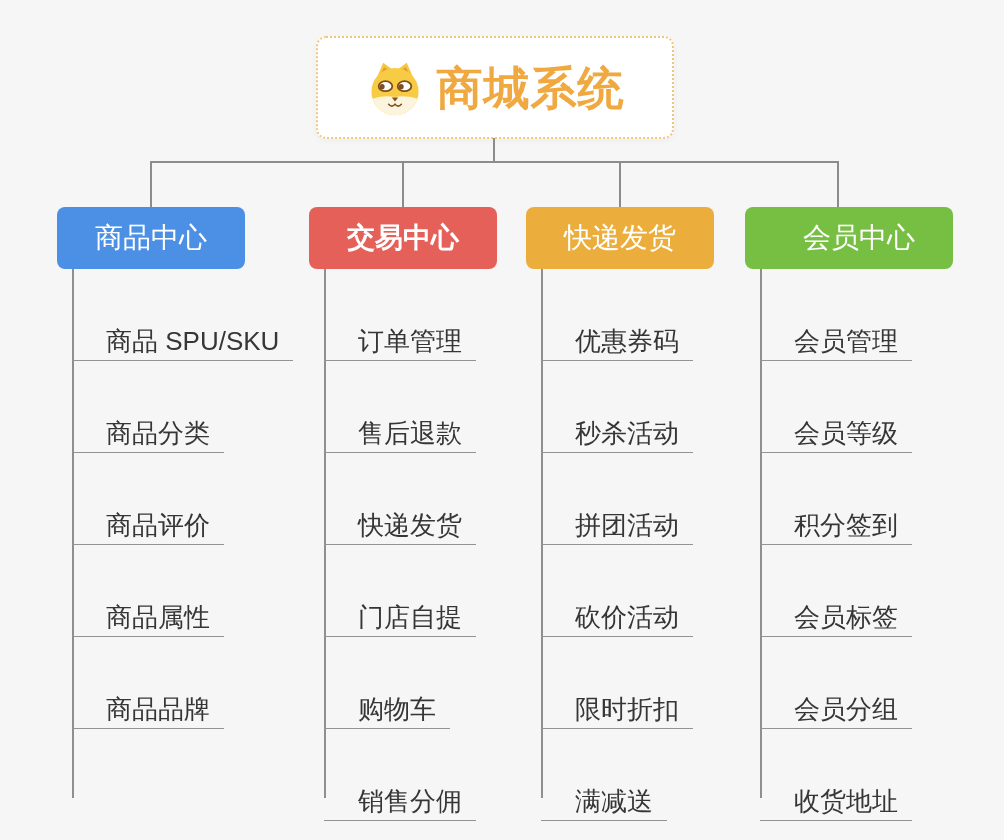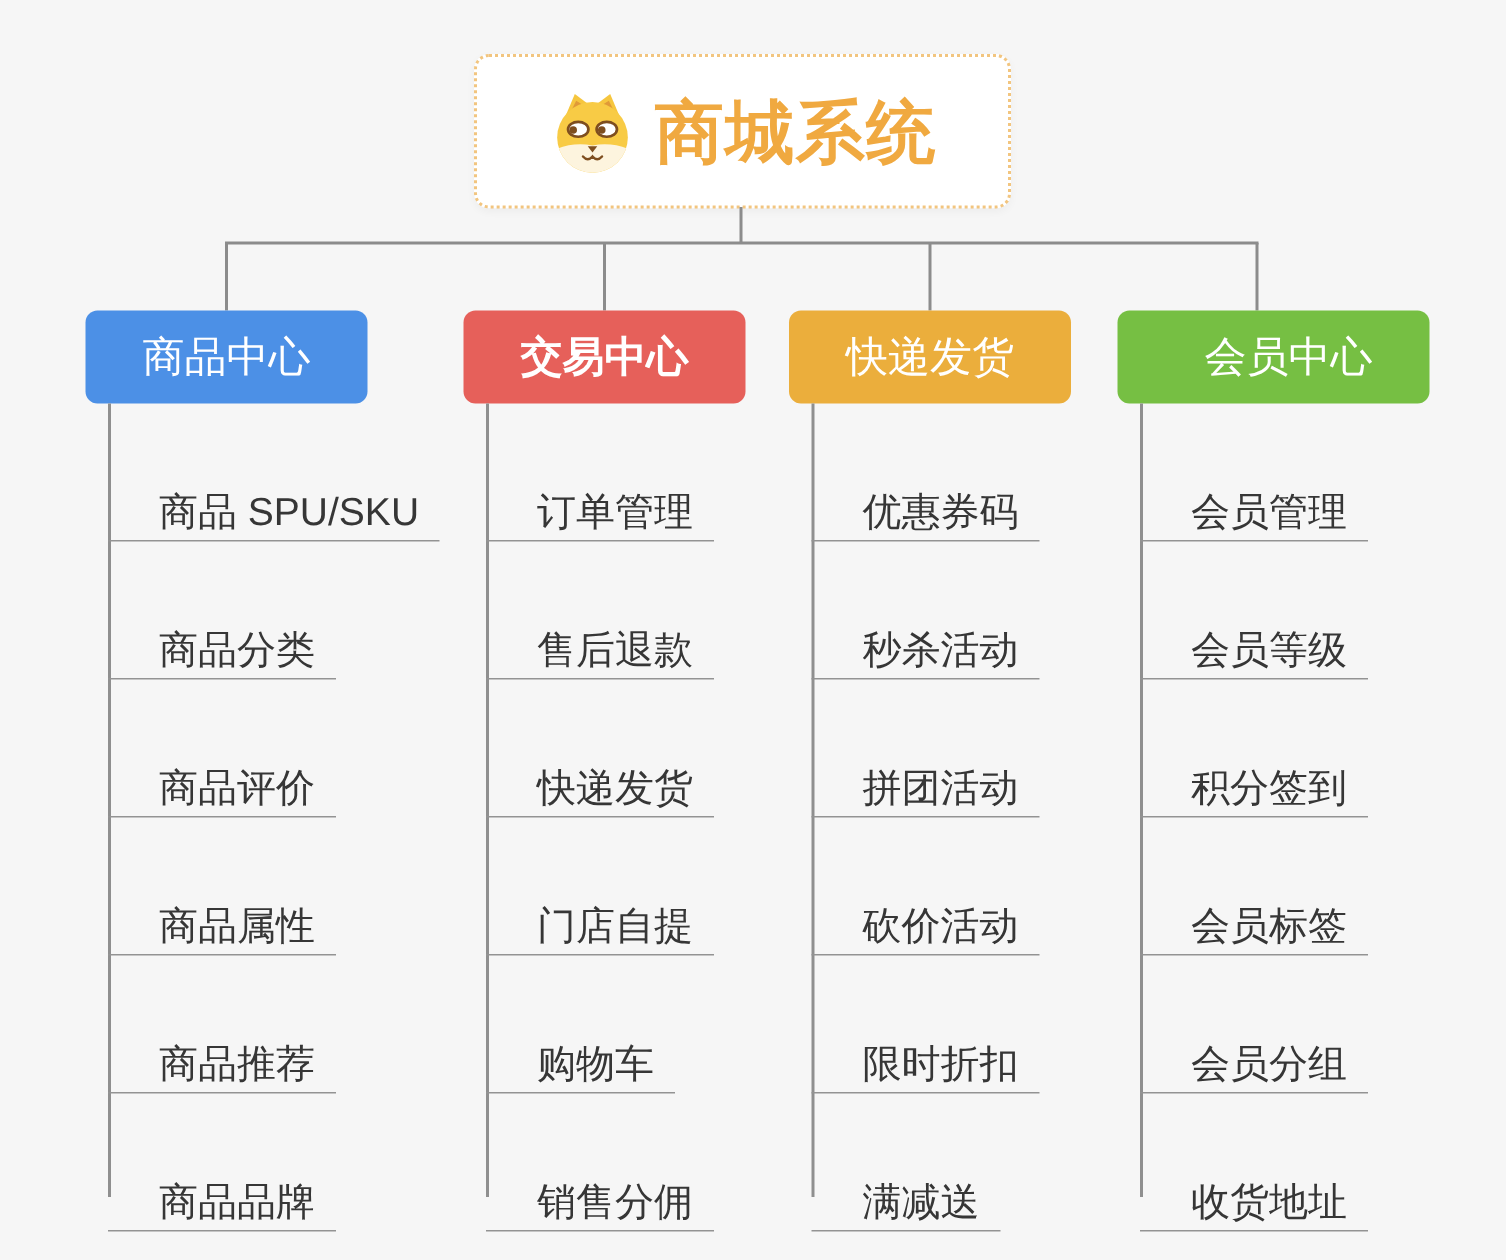--- a/index.html
+++ b/index.html
@@ -95,21 +95,20 @@
   <div class="branch-node branch-2" style="background-color: rgb(230, 96, 90); font-weight: bold;">交易中心</div>
   <div class="branch-node branch-3" style="background-color: rgb(235, 174, 60);">快递发货</div>
   <div class="branch-node branch-4" style="background-color: rgb(118, 191, 67); padding-left: 20px;">会员中心</div>
 
   <div class="col col-1">
     <div class="spine"></div>
     <div class="leaf">商品 SPU/SKU</div>
     <div class="leaf">商品分类</div>
     <div class="leaf">商品评价</div>
     <div class="leaf">商品属性</div>
-    <div class="leaf">商品推荐</div>
     <div class="leaf">商品品牌</div>
   </div>
 
   <div class="col col-2">
     <div class="spine"></div>
     <div class="leaf">订单管理</div>
     <div class="leaf">售后退款</div>
     <div class="leaf">快递发货</div>
     <div class="leaf">门店自提</div>
     <div class="leaf">购物车</div>

